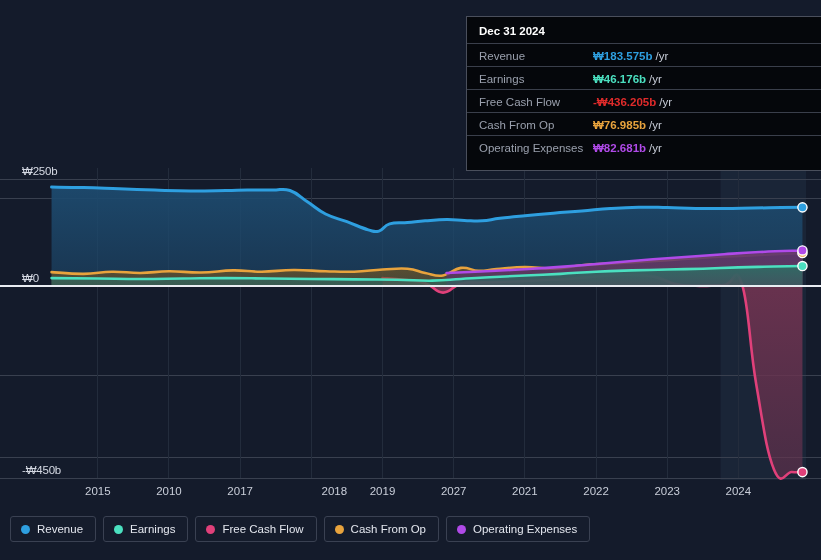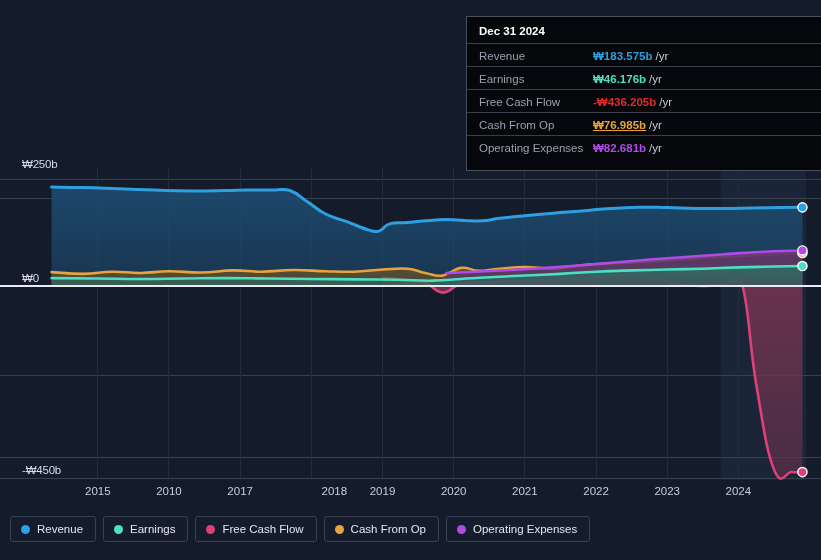--- a/index.html
+++ b/index.html
@@ -192,31 +192,31 @@
         <line x1="0" y1="285.7857142857143" x2="821" y2="285.7857142857143" stroke="#e9ecf2" stroke-width="1.6" shape-rendering="crispEdges"></line>
         <circle cx="802.4413145539938" cy="207.3729642857143" r="4.6" fill="#2e9fe0" stroke="#ffffff" stroke-width="1.4"></circle>
         <circle cx="802.4413145539938" cy="472.10756428571426" r="4.6" fill="#e0407a" stroke="#ffffff" stroke-width="1.4"></circle>
         <circle cx="802.4413145539938" cy="252.90212142857143" r="4.6" fill="#e8a33d" stroke="#ffffff" stroke-width="1.4"></circle>
         <circle cx="802.4413145539938" cy="250.46911571428572" r="4.6" fill="#b04ae8" stroke="#ffffff" stroke-width="1.4"></circle>
         <circle cx="802.4413145539938" cy="266.06196571428575" r="4.6" fill="#4be0c0" stroke="#ffffff" stroke-width="1.4"></circle>
       </svg>
   </div>
 
   <div id="y-labels">
-      <div class="y-label" style="left: 22px; top: 158px;">₩250b</div>
+      <div class="y-label" style="left: 22px; top: 165px;">₩250b</div>
       <div class="y-label" style="left: 22px; top: 271.786px;">₩0</div>
       <div class="y-label" style="left: 22px; top: 464px;">-₩450b</div>
     </div>
   <div id="x-labels">
       <div class="x-label" style="left: 97.8216px; top: 485px;">2015</div>
       <div class="x-label" style="left: 168.995px; top: 485px;">2010</div>
       <div class="x-label" style="left: 240.169px; top: 485px;">2017</div>
       <div class="x-label" style="left: 311.343px; top: 485px; margin-left: 23px;">2018</div>
       <div class="x-label" style="left: 382.516px; top: 485px;">2019</div>
-      <div class="x-label" style="left: 453.69px; top: 485px;">2020</div>
+      <div class="x-label" style="left: 453.69px; top: 485px;">2027</div>
       <div class="x-label" style="left: 524.864px; top: 485px;">2021</div>
       <div class="x-label" style="left: 596.038px; top: 485px;">2022</div>
       <div class="x-label" style="left: 667.211px; top: 485px;">2023</div>
       <div class="x-label" style="left: 738.385px; top: 485px;">2024</div>
     </div>
 
   <div id="tooltip">
     <div id="tooltip-date">Dec 31 2024</div>
     <div id="tooltip-rows">
         <div class="tt-row">
@@ -226,21 +226,21 @@
         <div class="tt-row">
           <div class="tt-key">Earnings</div>
           <div><span class="tt-val" style="color: rgb(75, 224, 192);">₩46.176b</span><span class="tt-suffix">/yr</span></div>
         </div>
         <div class="tt-row">
           <div class="tt-key">Free Cash Flow</div>
           <div><span class="tt-val" style="color: rgb(224, 43, 43);">-₩436.205b</span><span class="tt-suffix">/yr</span></div>
         </div>
         <div class="tt-row">
           <div class="tt-key">Cash From Op</div>
-          <div><span class="tt-val" style="color: rgb(232, 163, 61); text-decoration: underline;">₩76.985b</span><span class="tt-suffix">/yr</span></div>
+          <div><span class="tt-val" style="color: rgb(232, 163, 61);">₩76.985b</span><span class="tt-suffix">/yr</span></div>
         </div>
         <div class="tt-row">
           <div class="tt-key">Operating Expenses</div>
           <div><span class="tt-val" style="color: rgb(176, 74, 232);">₩82.681b</span><span class="tt-suffix">/yr</span></div>
         </div>
       </div>
   </div>
 
   <div id="legend">
       <div class="legend-item">

